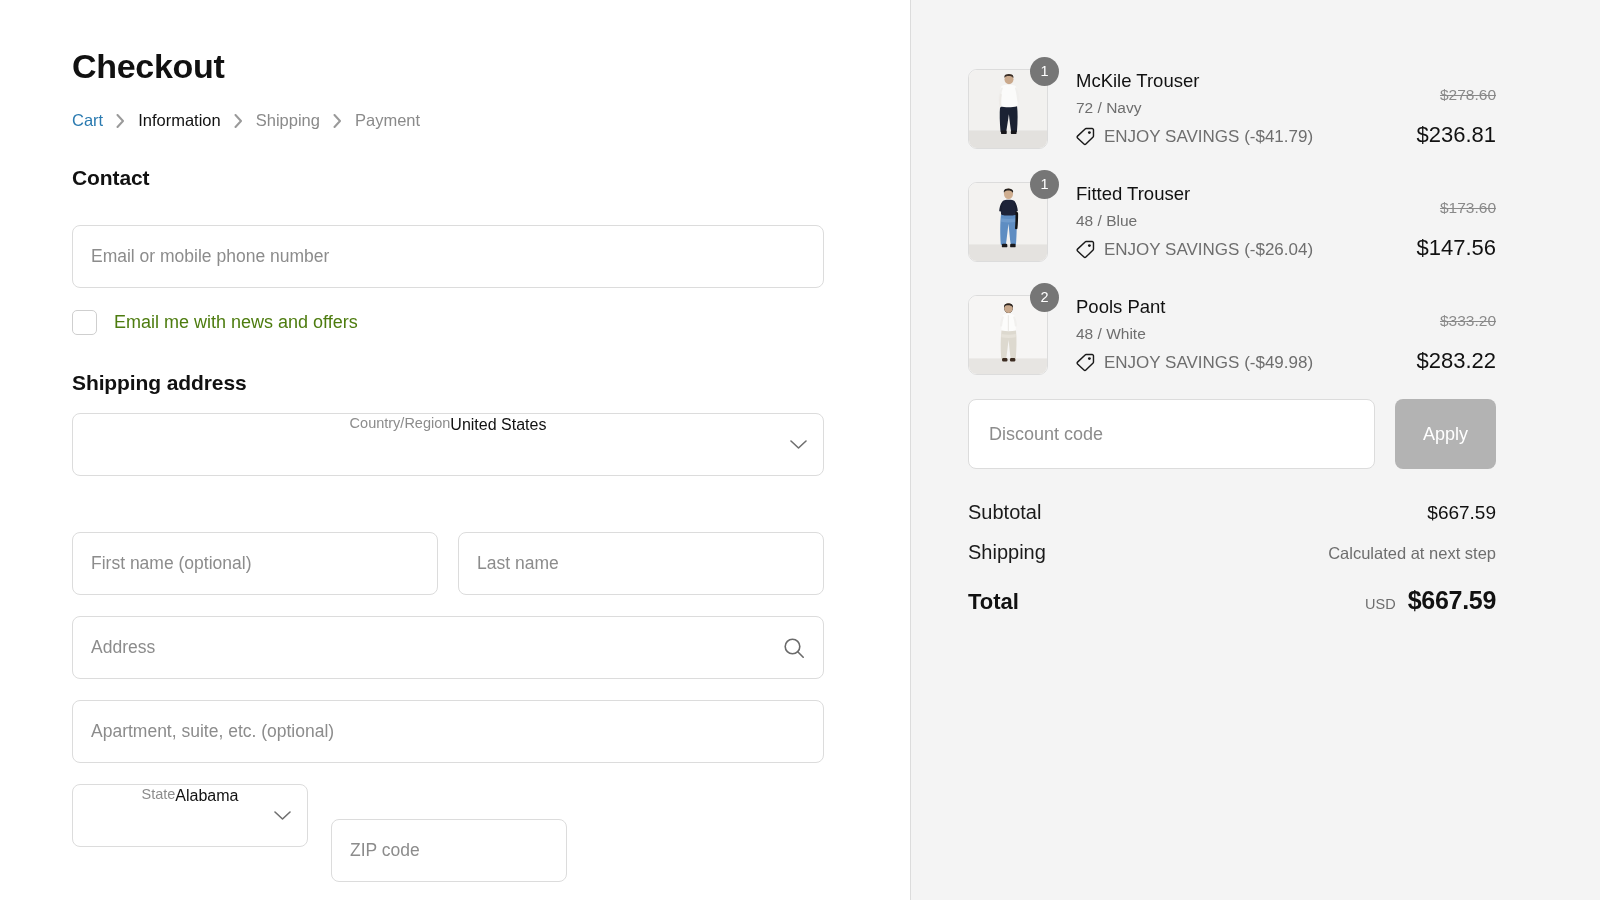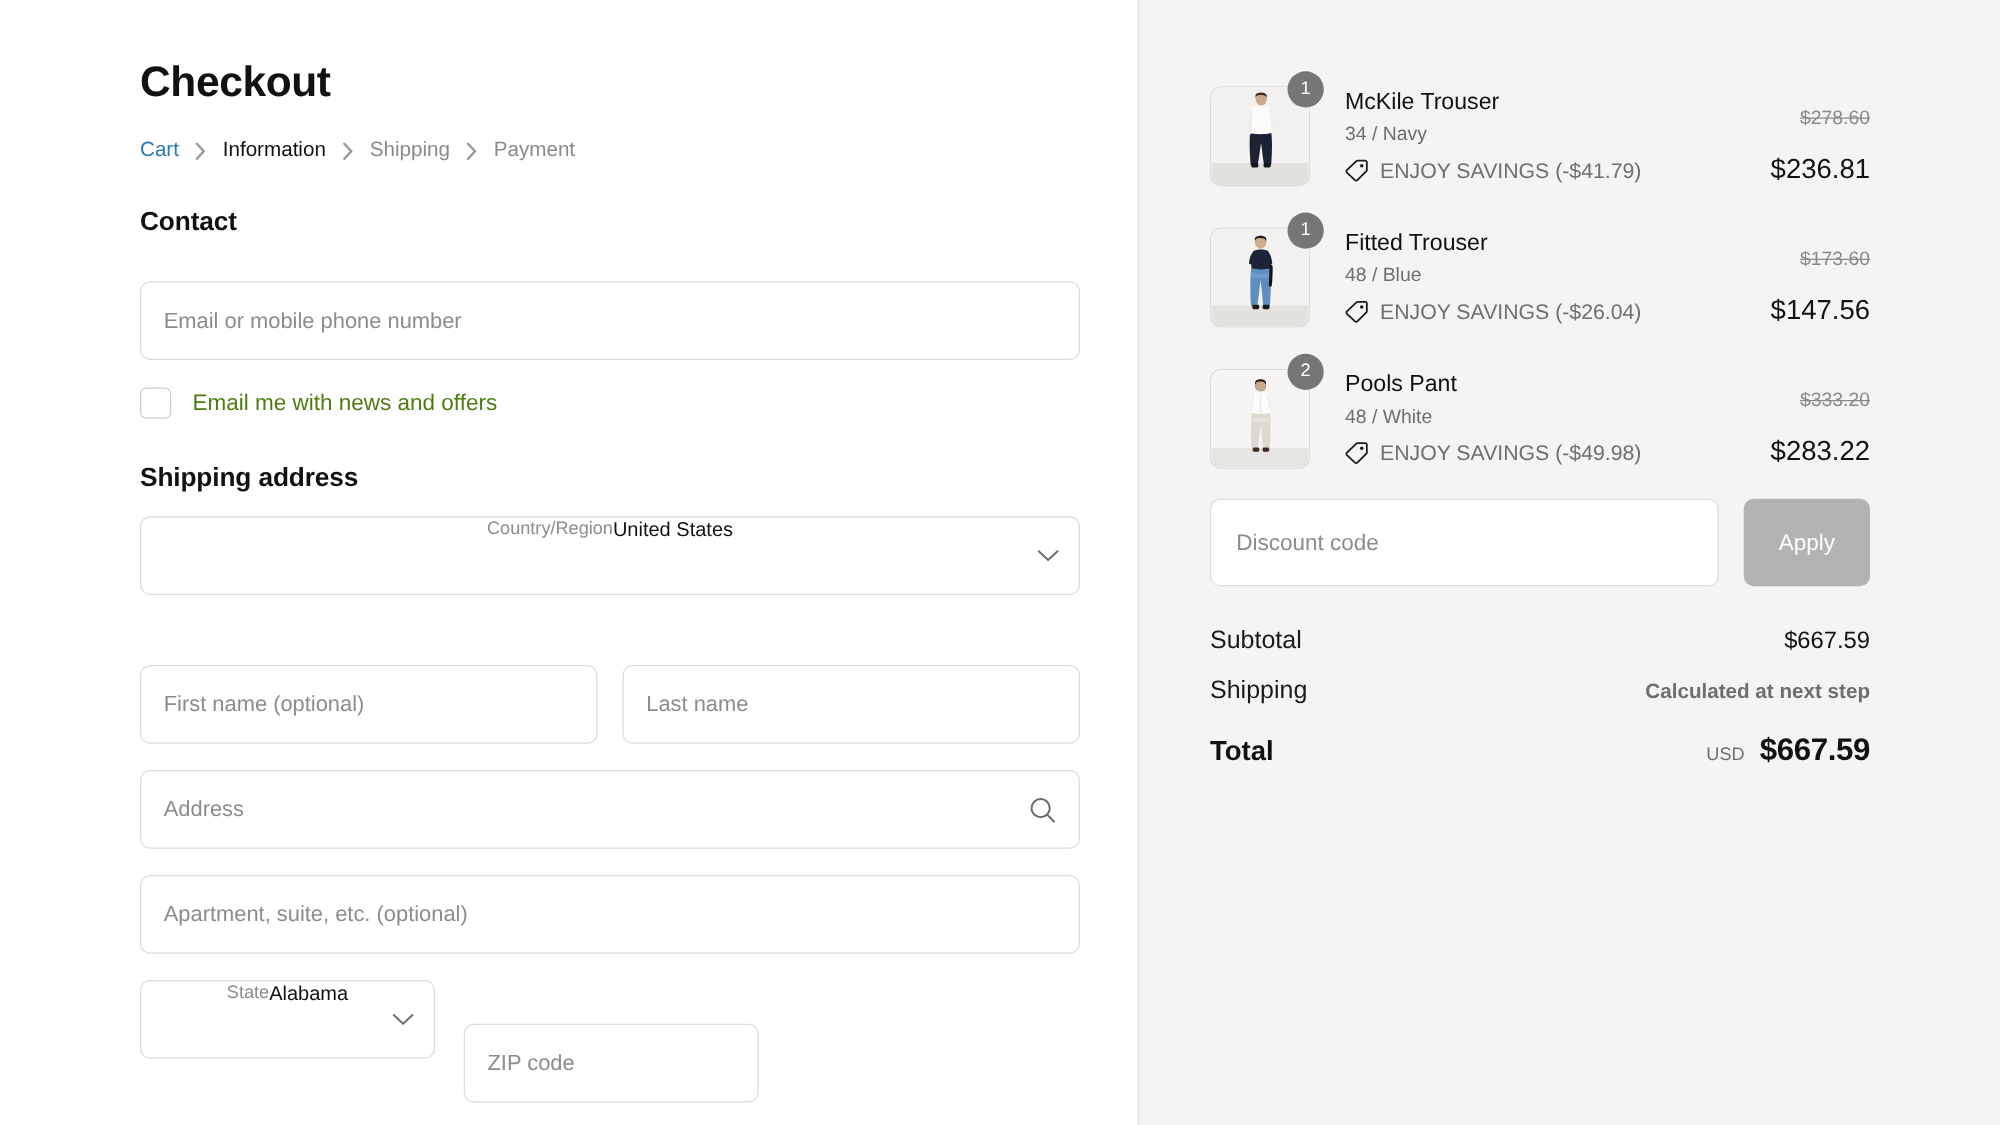--- a/index.html
+++ b/index.html
@@ -14,21 +14,20 @@
     font-family: "Liberation Sans", sans-serif;
     background: #ffffff;
     color: #1a1a1a;
     -webkit-font-smoothing: antialiased;
   }
 
   .page {
     display: flex;
     width: 1600px;
     height: 900px;
-    padding-left: 40px;
   }
 
   
   .left-pane {
     width: 911px;
     height: 900px;
     background: #ffffff;
     border-right: 1px solid #dcdcdc;
     padding: 48px 0 0 72px;
     position: relative;
@@ -307,21 +306,21 @@
 
   
   .total-line {
     display: flex;
     align-items: baseline;
     justify-content: space-between;
     margin-bottom: 17px;
   }
   .tl-label { font-size: 20px; color: #1a1a1a; }
   .tl-value { font-size: 19px; color: #111111; }
-  .tl-value.muted { font-size: 16.5px; color: #6e6e6e; font-weight: bold; }
+  .tl-value.muted { font-size: 16.5px; color: #6e6e6e; }
 
   .grand-line {
     display: flex;
     align-items: baseline;
     justify-content: space-between;
     margin-top: 22px;
   }
   .gl-label {
     font-size: 22px;
     font-weight: bold;
@@ -453,21 +452,21 @@
               <path d="M31.9 37.3c4.8 1.3 12.3 1.3 17.4 0 .9 7.2.6 16.8-.1 25.8-.1 1.4-5.6 1.5-5.9.1-.8-4.1-1.7-12.3-2.4-17.8-.8 5.5-1.9 13.7-2.7 17.8-.3 1.4-5.8 1.3-5.9-.1-.7-9-1.2-18.6-.4-25.8z" fill="#1b2233"></path>
               <rect x="32.8" y="62.1" width="5.9" height="3.6" rx="1.2" fill="#17161a"></rect>
               <rect x="42.9" y="62.1" width="5.9" height="3.6" rx="1.2" fill="#17161a"></rect>
               <path d="M33.6 25.6c-.6 3.6-.6 8.4-.3 11.6.2 1.5-1.9 1.6-2.1.1-.4-3.3-.3-8.4.3-12 .2-1.3 2.3-1 2.1.3z" fill="#ece9e5"></path>
             </svg>
           </div>
           <div class="qty-badge">1</div>
         </div>
         <div class="item-info">
           <div class="item-title">McKile Trouser</div>
-          <div class="item-variant">34 / Navy</div>
+          <div class="item-variant">72 / Navy</div>
           <div class="item-discount">
             <span class="tag-ico">
               <svg width="19" height="19" viewBox="0 0 20 20" fill="none">
                   <path d="M10.6 1.6H17a1.4 1.4 0 0 1 1.4 1.4v6.4a1.4 1.4 0 0 1-.4 1l-7.6 7.6a1.4 1.4 0 0 1-2 0L1.6 11.6a1.4 1.4 0 0 1 0-2L9.6 2a1.4 1.4 0 0 1 1-.4z" stroke="currentColor" stroke-width="1.5" stroke-linejoin="round"></path>
                   <circle cx="14.1" cy="5.9" r="1.5" fill="currentColor"></circle>
                 </svg>
             </span>
             <span>ENJOY SAVINGS (-$41.79)</span>
           </div>
         </div>

